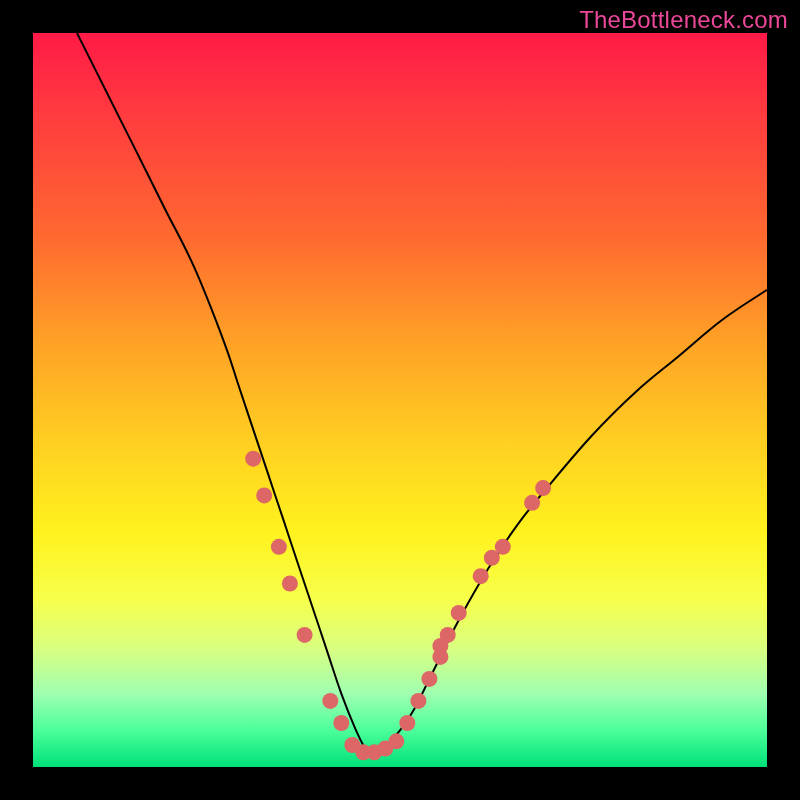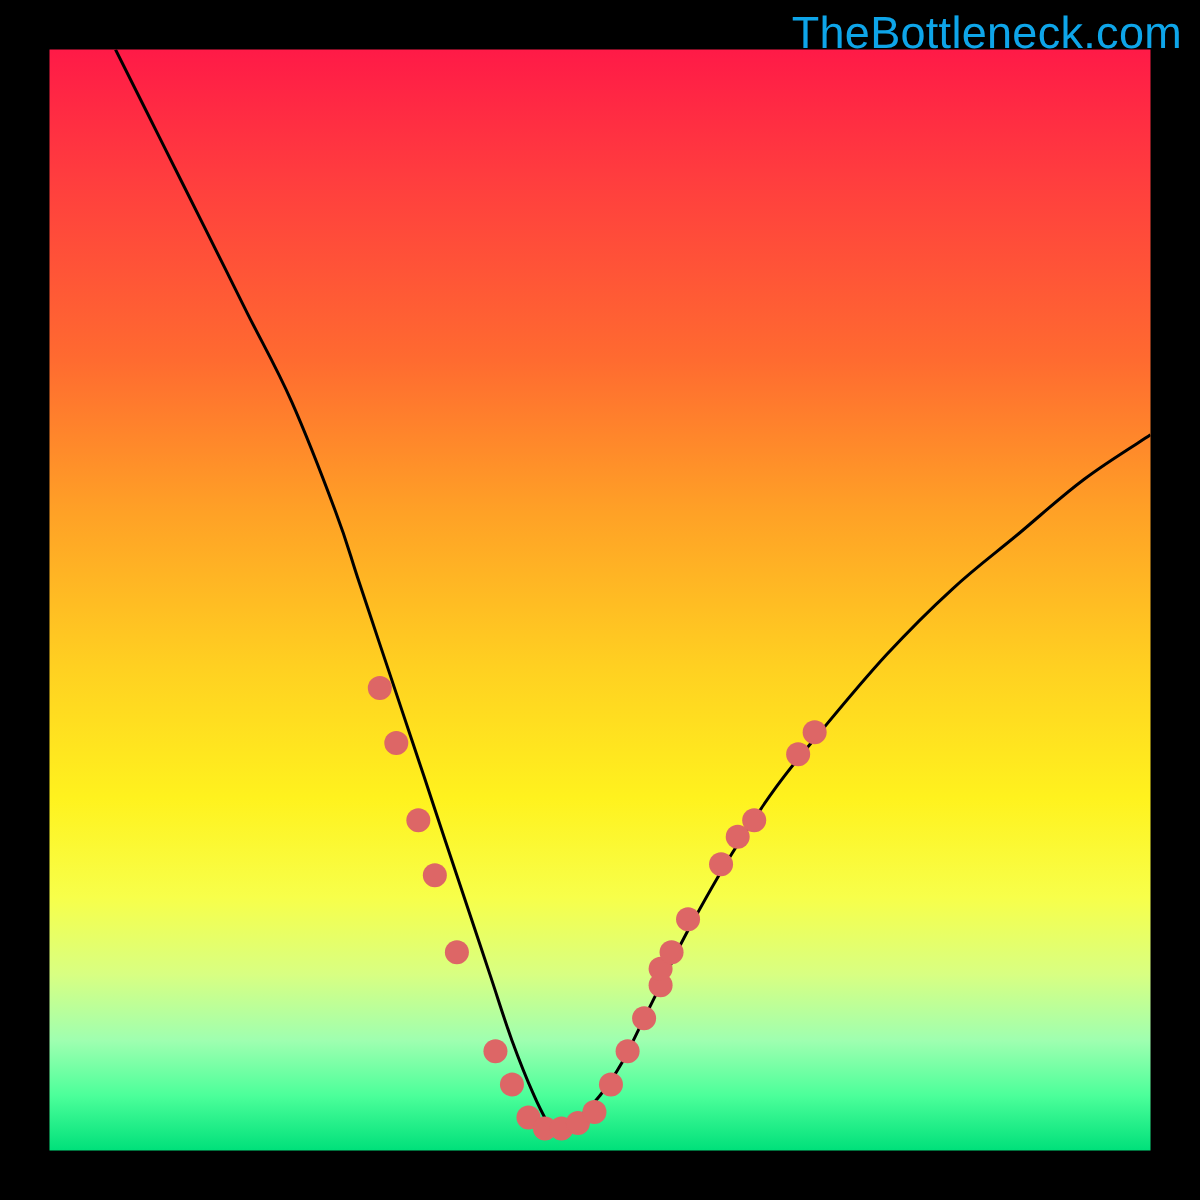--- a/index.html
+++ b/index.html
@@ -38,22 +38,22 @@
       #d8ff82 84%,
       #9fffb0 90%,
       #4cff9a 95%,
       #00e07a 100%
     );
   }
   .watermark {
     position: absolute;
     top: 6px;
     right: 12px;
-    color: #0ea5e9;
-    font-size: 30px;
+    color: #ec4899;
+    font-size: 24px;
     font-weight: 500;
     letter-spacing: 0.2px;
     z-index: 10;
   }
   svg.curves {
     position: absolute;
     left: 0;
     top: 0;
     width: 734px;
     height: 734px;

